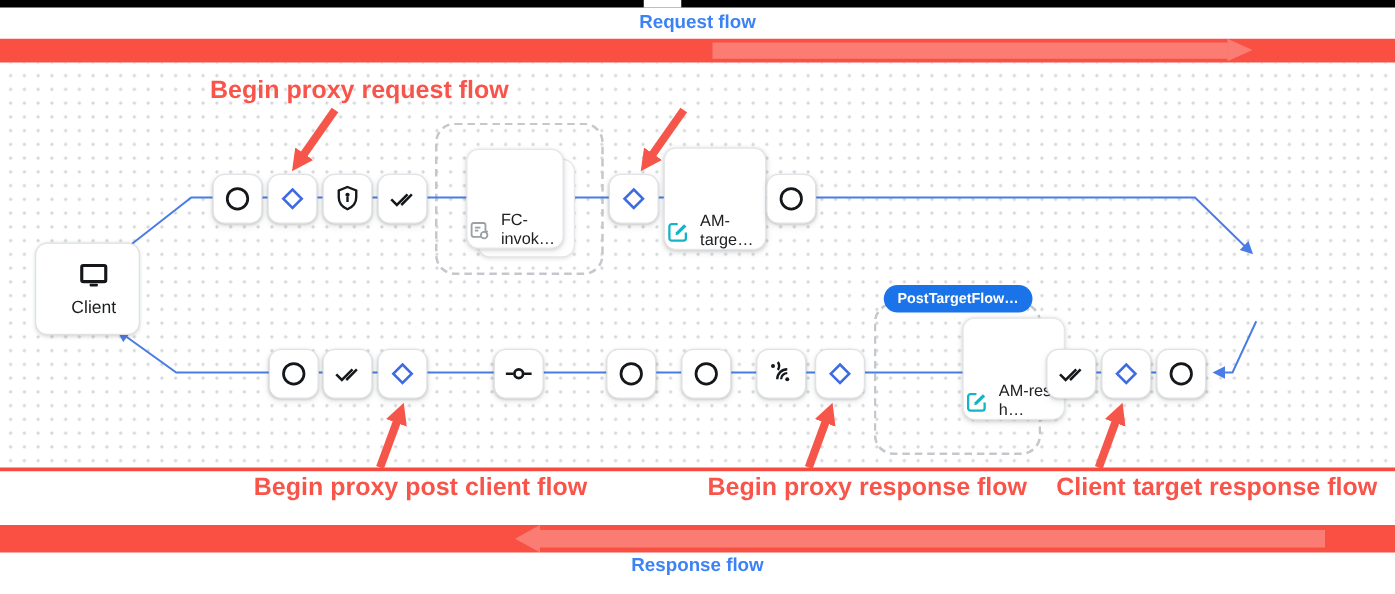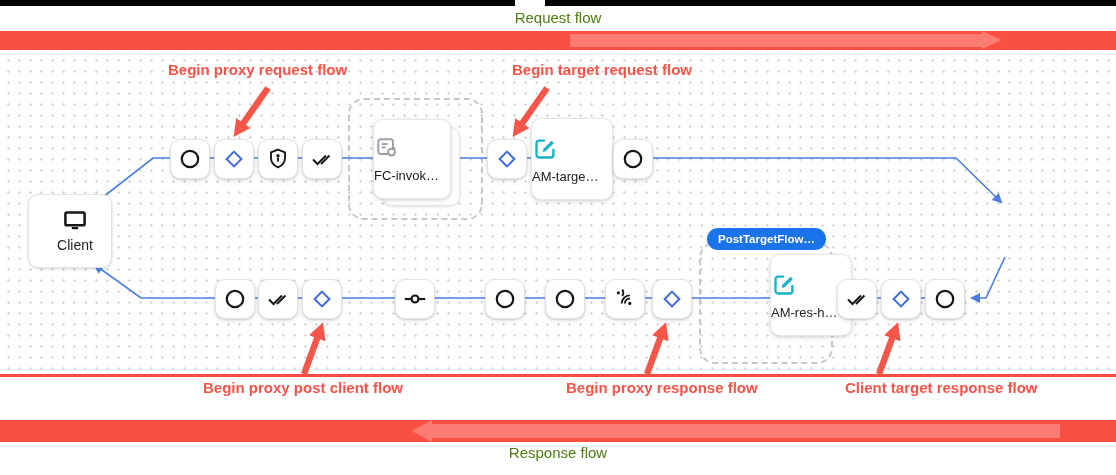--- a/index.html
+++ b/index.html
@@ -5,21 +5,21 @@
   html,body{margin:0;padding:0;background:#fff;}
   .canvas{
     position:relative;width:1116px;height:475px;overflow:hidden;
     font-family:"Liberation Sans",sans-serif;background:#fff;
   }
   
   .black-strip{position:absolute;left:0;top:0;width:1116px;height:6px;background:#000;}
   .black-strip-gap{position:absolute;left:515px;top:0;width:30px;height:6px;background:#fff;}
   .banner-label{
     position:absolute;left:0;width:1116px;text-align:center;
-    color:#4d7c0f;font-weight:normal;font-size:15px;line-height:20px;
+    color:#3b82f6;font-weight:bold;font-size:15px;line-height:20px;
   }
   .banner-label.request{top:8px;}
   .banner-label.response{top:443px;}
   .red-bar{position:absolute;left:0;width:1116px;background:#fa5044;}
   .red-bar.top{top:31px;height:19px;}
   .red-bar.bottom{top:420px;height:22px;}
   .red-line{position:absolute;left:0;top:374px;width:1116px;height:3px;background:#f84b3f;}
   .bar-arrow-shaft{position:absolute;background:rgba(255,255,255,0.25);}
   .bar-arrow-head{position:absolute;width:0;height:0;}
   
@@ -36,21 +36,21 @@
   .step{
     position:absolute;width:38px;height:38px;background:#fff;z-index:3;
     border:1px solid #e0e2e6;border-radius:10px;
     box-shadow:0 1px 2px rgba(60,64,67,.2),0 2px 5px rgba(60,64,67,.1);
     display:flex;align-items:center;justify-content:center;
   }
   .card{
     position:absolute;background:#fff;z-index:3;
     border:1px solid #e4e6e9;border-radius:10px;
     box-shadow:0 1px 3px rgba(60,64,67,.18),0 2px 6px rgba(60,64,67,.08);
-    display:flex;flex-direction:column;align-items:flex-start;justify-content:center;gap:7px;
+    display:flex;flex-direction:row;align-items:flex-end;justify-content:center;gap:7px;
     font-size:13px;color:#202124;
   }
   .card-back{
     position:absolute;background:#fff;z-index:2;
     border:1px solid #e4e6e9;border-radius:10px;
     box-shadow:0 1px 3px rgba(60,64,67,.15);
   }
   .endpoint{
     position:absolute;width:72px;height:72px;background:#fff;z-index:3;
     border:1px solid #dfe1e5;border-radius:10px;
@@ -61,21 +61,21 @@
   .endpoint.target{background:#e7e8e8;border-color:#cfd1d3;}
   .flow-group{
     position:absolute;border:2px dashed #c4c8cc;border-radius:16px;z-index:1;
   }
   .badge{
     position:absolute;z-index:5;background:#1a73e8;color:#fff;
     font-size:11.5px;font-weight:bold;line-height:16px;
     padding:3px 11px;border-radius:12px;white-space:nowrap;
   }
   .annot{
-    position:absolute;z-index:6;color:#f8544a;font-weight:bold;font-size:15px;white-space:nowrap;
+    position:absolute;z-index:6;color:#f8544a;font-weight:bold;font-size:20px;white-space:nowrap;
   }
 </style>
 </head>
 <body>
 
 <div class="canvas">
 
   <div class="dot-grid"></div>
 
   <div class="black-strip"></div>
@@ -236,21 +236,20 @@
       <polyline points="11,17 19.5,8.5" fill="none" stroke="#15181b" stroke-width="2"></polyline>
     </svg>
   </div>
   <div class="step" style="left:215px;top:279px;">
     <svg width="24" height="24" viewBox="0 0 24 24">
         <circle cx="12" cy="12" r="8.2" fill="none" stroke="#15181b" stroke-width="2.2"></circle>
       </svg>
   </div>
 
   <div class="annot" style="left:168px;top:61px;">Begin proxy request flow</div>
-  <div class="annot" style="left:512px;top:61px;">Begin target request flow</div>
   <div class="annot" style="left:566px;top:379px;">Begin proxy response flow</div>
   <div class="annot" style="left:203px;top:379px;">Begin proxy post client flow</div>
   <div class="annot" style="left:845px;top:379px;">Client target response flow</div>
 
   <svg id="annotation-layer" class="overlay" width="1116" height="475">
     <defs>
       <marker id="redHead" markerWidth="3" markerHeight="3" viewBox="0 0 4 4" refX="0.5" refY="2" orient="auto">
         <path d="M0,0.2 L3.5,2 L0,3.8 Z" fill="#f6564a"></path>
       </marker>
     </defs>

